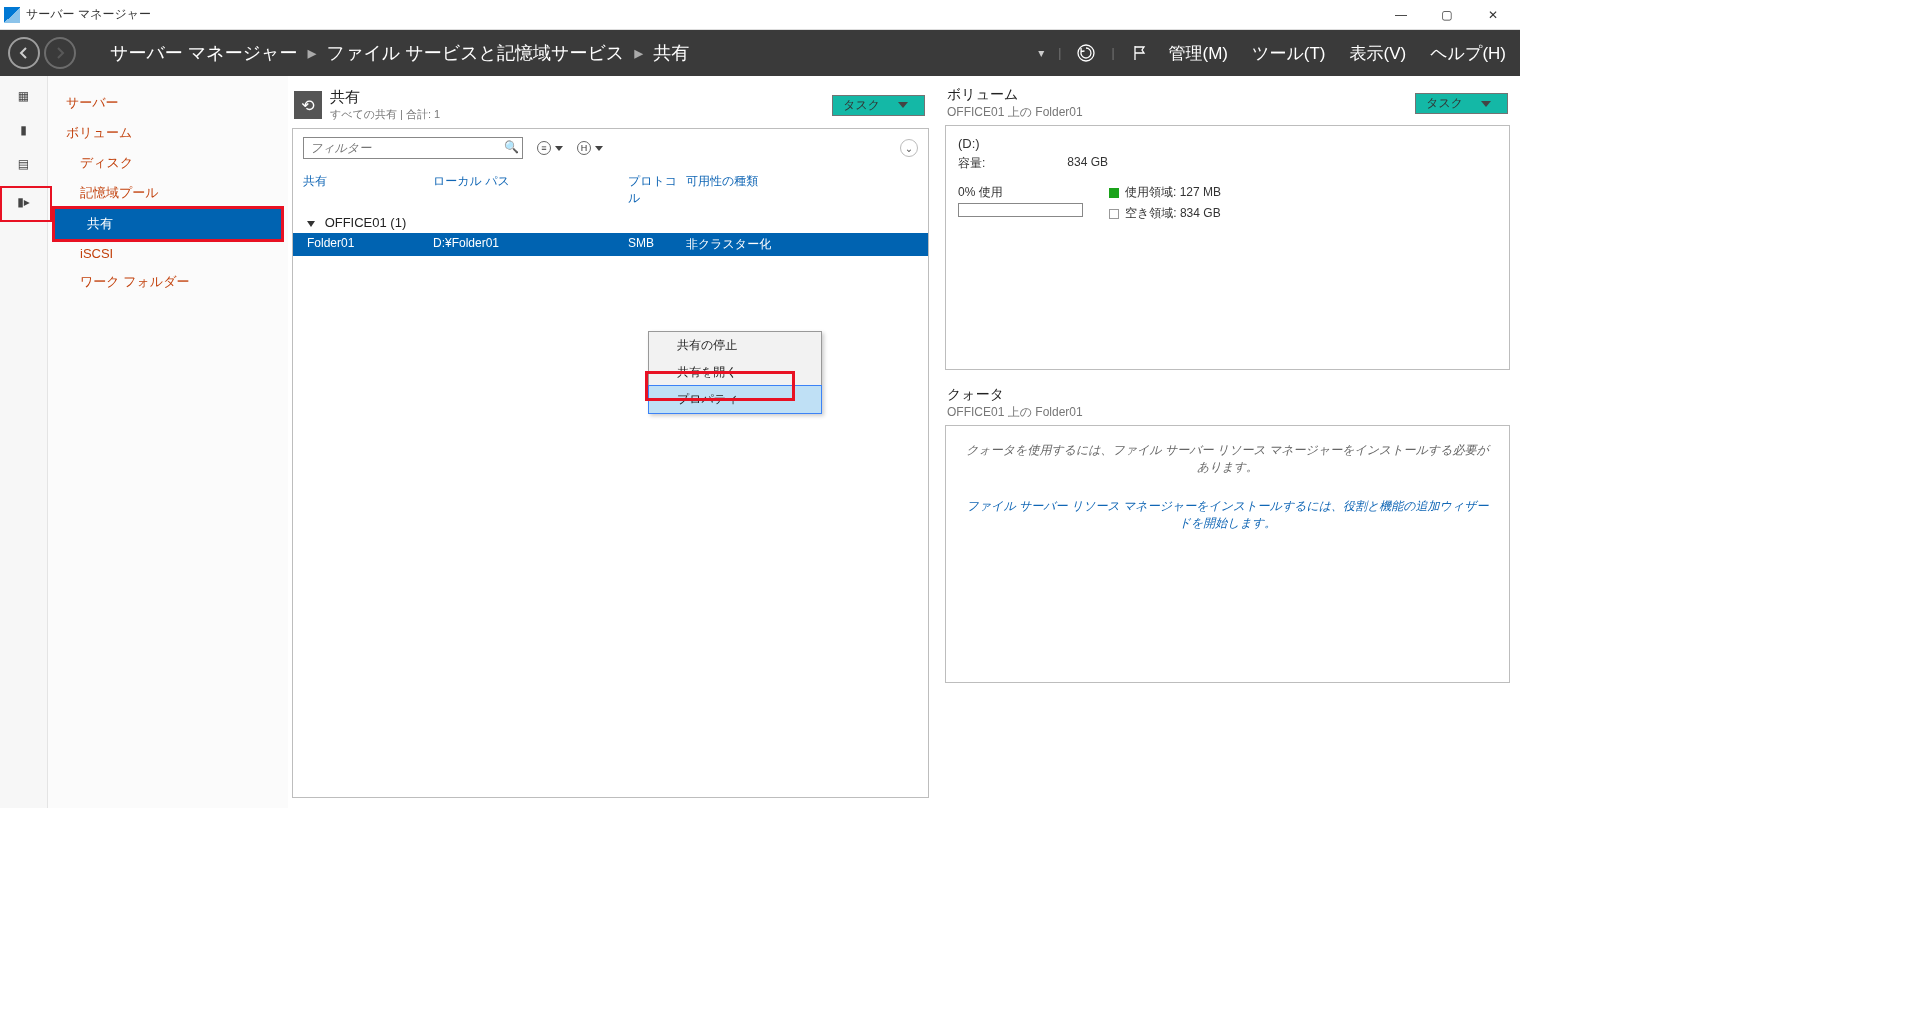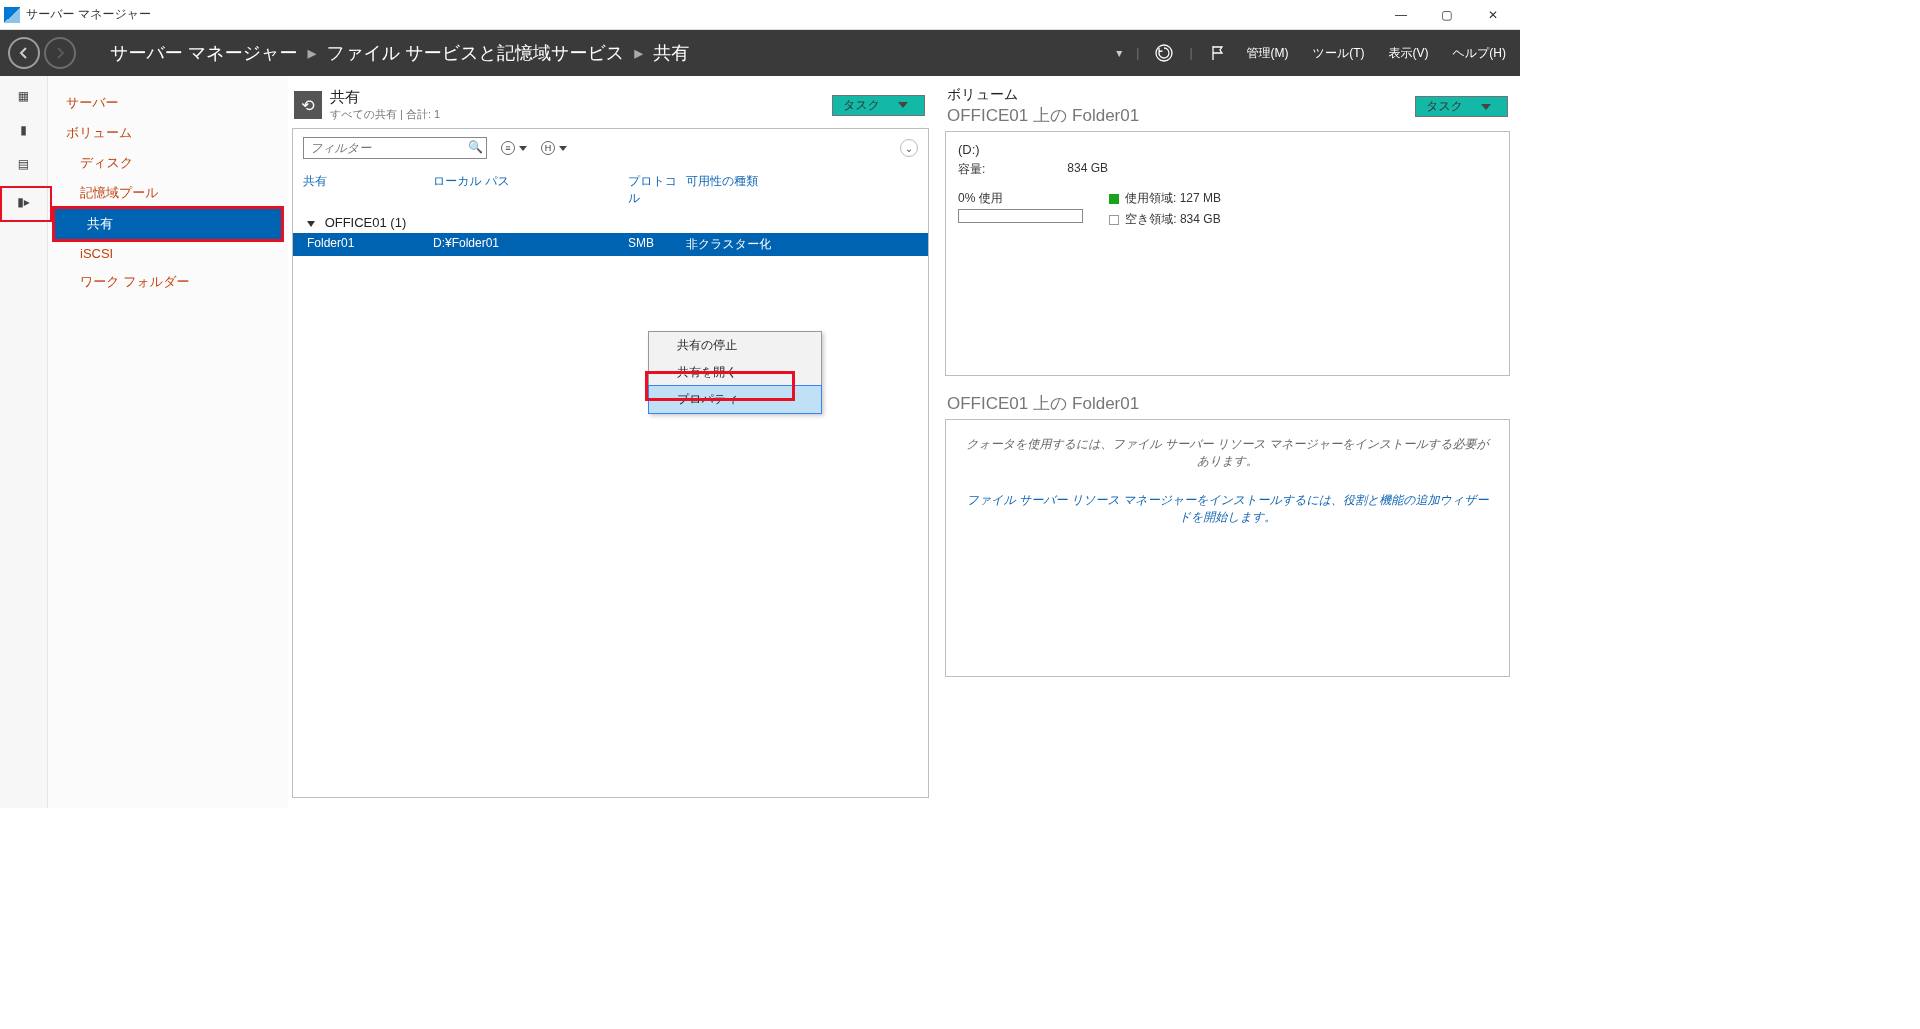--- a/index.html
+++ b/index.html
@@ -13,21 +13,21 @@
 .win-btn { width: 46px; height: 30px; display: flex; align-items: center; justify-content: center; color: #333; }
 
 
 .header { height: 46px; background: #3a3a3a; color: #fff; display: flex; align-items: center; padding: 0 8px; }
 .nav-arrow { width: 32px; height: 32px; border: 2px solid #9e9e9e; border-radius: 50%; display: flex; align-items: center; justify-content: center; margin-right: 4px; color:#bdbdbd; }
 .nav-arrow.disabled { opacity: .5; }
 .breadcrumb { margin-left: 30px; font-size: 18px; font-weight: 300; color: #fff; display: flex; align-items: center; gap: 10px; }
 .breadcrumb .sep { color: #aaa; }
 .header-right { margin-left: auto; display: flex; align-items: center; gap: 12px; }
 .hdr-icon { width: 22px; height: 22px; display: flex; align-items: center; justify-content: center; color:#fff; font-size:15px }
-.hdr-menu { color: #fff; font-size: 12px; padding: 4px 6px; }
+.hdr-menu { color: #fff; font-size: 17px; padding: 4px 6px; }
 .pipe { color:#777; margin:0 2px }
 
 
 .main { display: flex; height: calc(100% - 76px); }
 .iconbar { width: 48px; background: #f7f7f7; border-right: 1px solid #e4e4e4; display: flex; flex-direction: column; align-items: center; padding-top: 12px; gap: 18px; }
 .iconbar-item { width: 22px; height: 16px; display:flex; align-items:center; justify-content:center; color:#444; }
 .iconbar-item.selected-rail { width:40px; height:24px; position:relative; }
 .iconbar-item.selected-rail::after{ content:""; position:absolute; left:-4px; top:-4px; width:48px; height:32px; border:2px solid #e81123; }
 
 .sidebar { width: 240px; background: #fbfbfb; padding: 12px 0;  }
@@ -43,21 +43,21 @@
 .panel-head { display: flex; align-items: center; padding: 2px 4px 6px 2px; }
 .panel-head .ph-icon { width: 28px; height: 28px; background: #555; display:flex; align-items:center; justify-content:center; color:#fff; font-size:16px; margin-right:8px }
 .panel-head .ph-titles { flex:1 }
 .panel-head .ph-title { font-size: 15px; color:#222 }
 .panel-head .ph-sub { font-size: 11px; color:#777 }
 .task-btn { border:1px solid #737373; padding:1px 16px 1px 10px; font-size:12px; color:#333; background:#14b8a6; display:flex; align-items:center; gap:18px }
 .task-btn .caret { border-left:5px solid transparent; border-right:5px solid transparent; border-top:6px solid #444; }
 
 .panel-box { border: 1px solid #bdbdbd; background:#fff }
 .toolbar { display:flex; align-items:center; gap:14px; padding:8px 10px; }
-.filter-box { position:relative; width:184px }
+.filter-box { position:relative; width:220px }
 .filter-input { width:100%; border:1px solid #888; padding:3px 22px 3px 6px; font-style:italic; color:#888; font-size:12px }
 .filter-search { position:absolute; right:4px; top:3px; color:#333 }
 .tb-iconbtn { display:flex; align-items:center; gap:4px; color:#333; }
 .tb-caret { border-left:4px solid transparent; border-right:4px solid transparent; border-top:5px solid #444; }
 .tb-chev { margin-left:auto; width:18px;height:18px;border:1px solid #bbb;border-radius:50%; display:flex;align-items:center;justify-content:center; font-size:10px;color:#555 }
 
 .grid-head { display:flex; padding: 6px 10px 4px 10px; color:#1066b5; font-size:12px; }
 .col-share { width:130px } .col-path{ width:195px } .col-proto{ width:58px } .col-avail{ flex:1 }
 .group-row { padding:4px 10px 3px 14px; color:#222; font-size:13px }
 .group-row .tri{ display:inline-block; width:0;height:0;border-left:4px solid transparent;border-right:4px solid transparent;border-top:6px solid #333; margin-right:6px; vertical-align:middle }
@@ -77,21 +77,21 @@
 .sw{ width:10px;height:10px }
 .sw.used{ background:#1aa31a } .sw.free{ background:#fff; border:1px solid #999 }
 .vol-link { color:#1066b5; padding:8px 12px; border-top:1px solid #e6e6e6; display:block; font-size:12px }
 
 .quota-body { padding:16px; text-align:center; font-size:12px; font-style:italic; color:#666 }
 .quota-link { color:#1066b5; display:block; margin-top:22px }
 
 .right-head { display:flex; align-items:center; padding:0 2px 4px }
 .right-head .titles{ flex:1 }
 .right-title{ font-size:14px; color:#222 }
-.right-sub{ font-size:17px; color:#777 }
+.right-sub{ font-size:12px; color:#777 }
 </style>
 </head>
 <body>
 
 <div class="titlebar">
   <div class="titlebar-icon"></div>
   <div class="titlebar-title">サーバー マネージャー</div>
   <div class="win-btns">
     <div class="win-btn">—</div>
     <div class="win-btn">▢</div>
@@ -253,20 +253,21 @@
                   </div>
               </div>
             </div>
           </div>
         </div>
       </div>
 
       <div>
         <div class="right-head">
           <div class="titles">
+            <div class="right-title">クォータ</div>
             <div class="right-sub">OFFICE01 上の Folder01</div>
           </div>
         </div>
         <div class="panel-box" style="height:258px">
           <div class="quota-body">
             <div>クォータを使用するには、ファイル サーバー リソース マネージャーをインストールする必要があります。</div>
             <a class="quota-link">ファイル サーバー リソース マネージャーをインストールするには、役割と機能の追加ウィザードを開始します。</a>
           </div>
         </div>
       </div>

